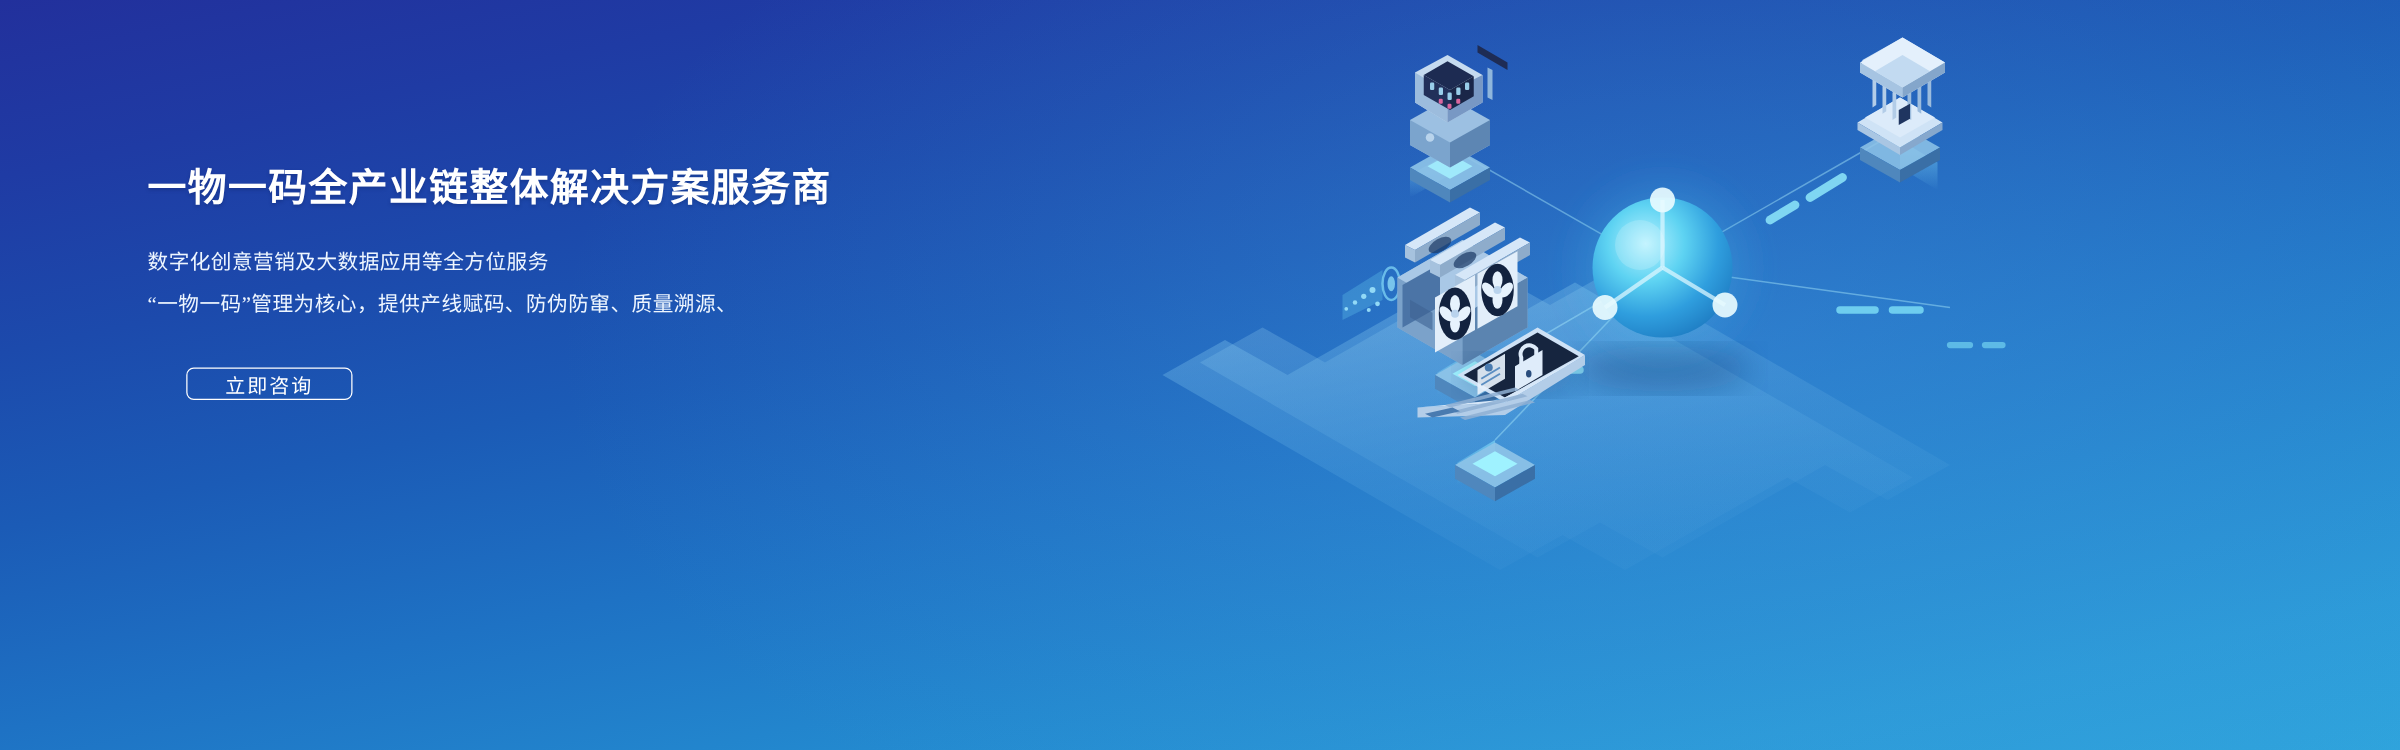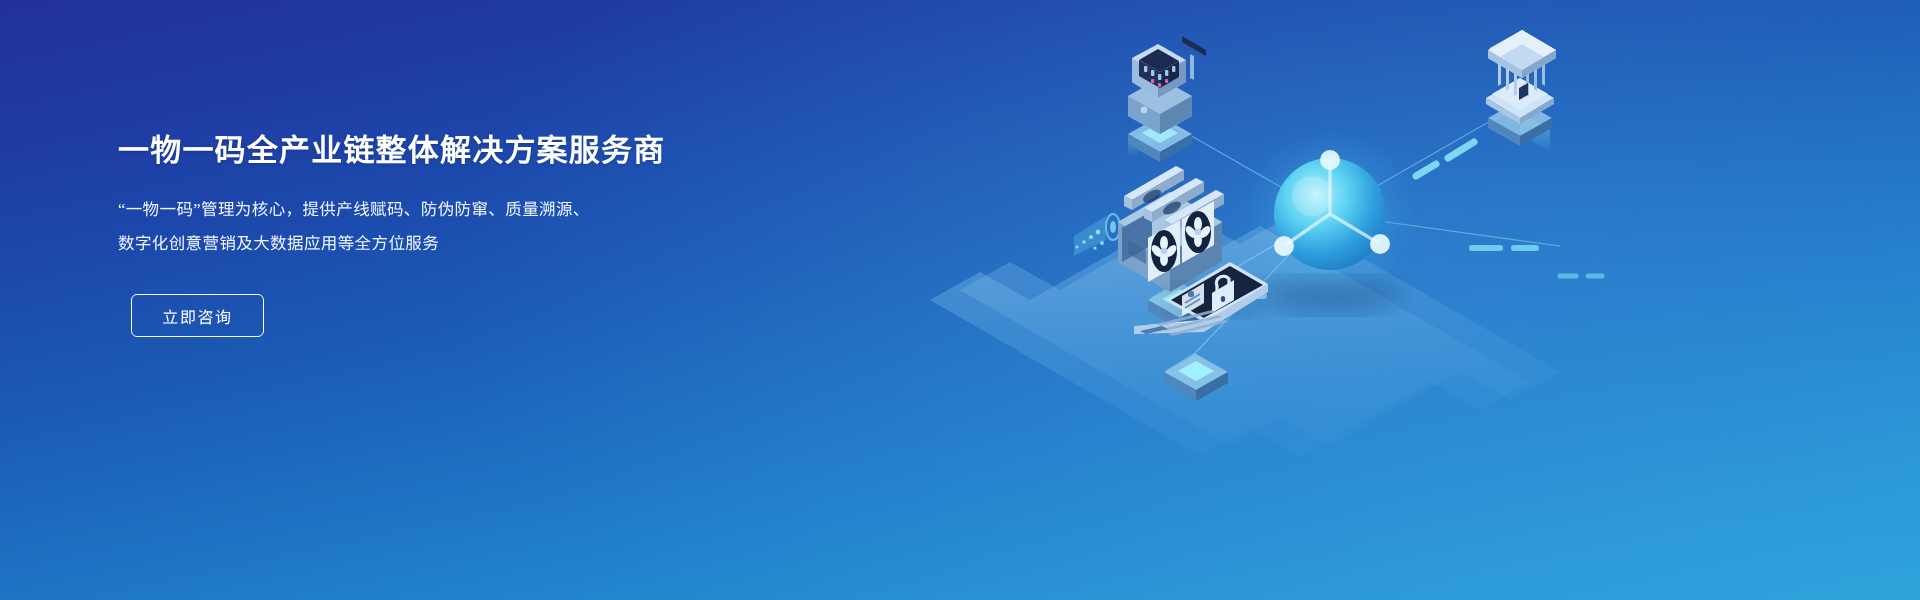--- a/index.html
+++ b/index.html
@@ -51,22 +51,22 @@
     color:#eef6ff;
     line-height:2.05;
     letter-spacing:0.4px;
     white-space:nowrap;
   }
   #sub .sub-line { display:block; }
 
   #cta {
     display:inline-flex;
     align-items:center; justify-content:center;
-    margin-top:34px; margin-left:13px;
-    width:133px; height:43px;
+    margin-top:34px; margin-left:31px;
+    width:133px; height:26px;
     border:1.6px solid #ffffff;
     border-radius:6px;
     background:transparent;
     color:#ffffff;
     font-size:16px;
     letter-spacing:1.6px;
     font-family:inherit;
     cursor:pointer;
   }
 
@@ -82,22 +82,22 @@
 </head>
 <body>
 
 <div id="banner">
 
   <div id="copy">
 
     <h1 id="headline">一物一码全产业链整体解决方案服务商</h1>
 
     <p id="sub">
+      <span class="sub-line">数字化创意营销及大数据应用等全方位服务</span>
       <span class="sub-line">“一物一码”管理为核心，提供产线赋码、防伪防窜、质量溯源、</span>
-      <span class="sub-line">数字化创意营销及大数据应用等全方位服务</span>
     </p>
 
     <button id="cta">立即咨询</button>
   </div>
 
   <div id="art">
     <svg viewBox="0 0 1060 600" xmlns="http://www.w3.org/2000/svg">
       <defs>
         <linearGradient id="plat" x1="0" y1="0" x2="0.4" y2="1">
           <stop offset="0%" stop-color="#8fcdf0" stop-opacity="0.40"></stop>

